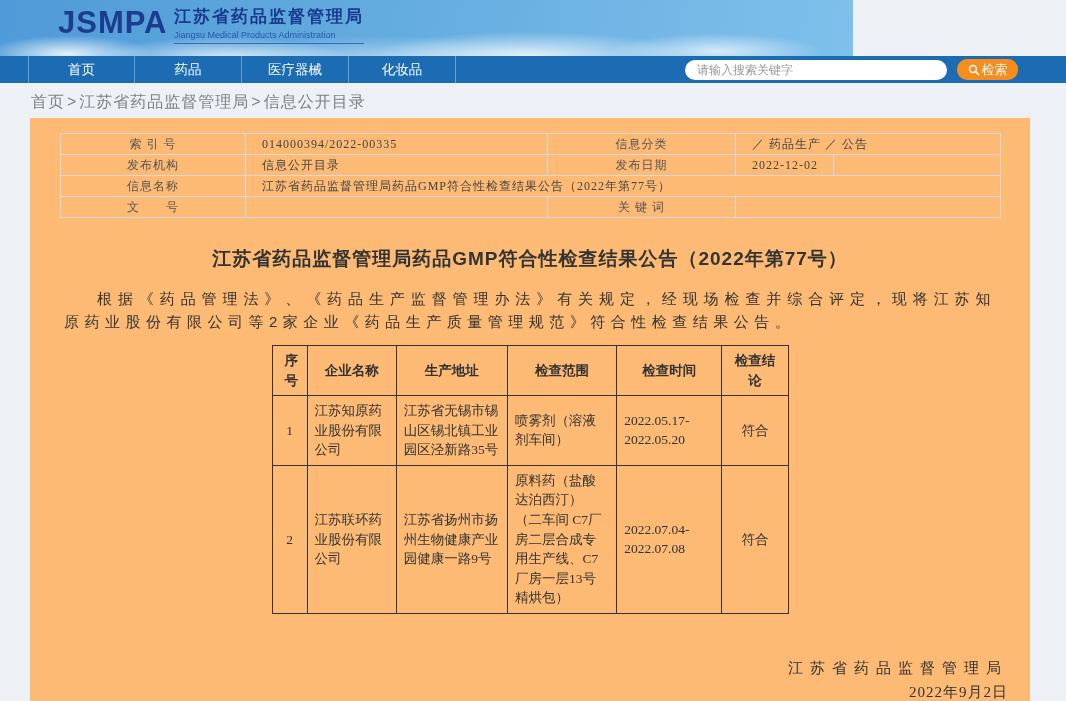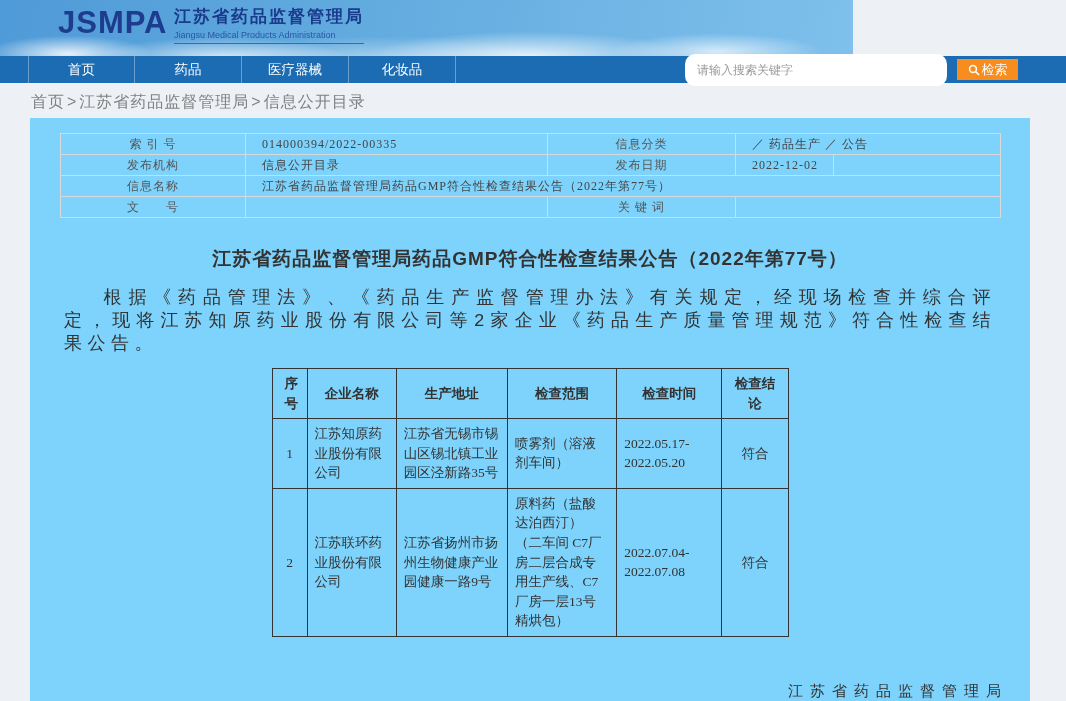--- a/index.html
+++ b/index.html
@@ -41,44 +41,44 @@
     padding-left:28px; padding-right:48px;
   }
   .nav-item {
     width:107px; height:27px; line-height:27px; text-align:center;
     color:#fff; font-size:13.5px; cursor:pointer;
     border-right:1px solid rgba(255,255,255,.35);
   }
   .nav-item:first-child { border-left:1px solid rgba(255,255,255,.35); }
   .nav-spacer { flex:1; }
   .search-input {
-    width:262px; height:32px; border:none; border-radius:10px;
+    width:262px; height:20px; border:none; border-radius:10px;
     padding:0 12px; font-size:12px; color:#3b82f6; outline:none;
     font-family:"Liberation Sans", sans-serif;
   }
   .search-input::placeholder { color:#9a9a9a; }
   .search-btn {
-    margin-left:10px; width:61px; height:21px; border:none; border-radius:0;
+    margin-left:10px; width:61px; height:21px; border:none; border-radius:10px;
     background:#f78c1f; color:#fff; font-size:13px; cursor:pointer;
     display:flex; align-items:center; justify-content:center; gap:2px;
     font-family:"Liberation Sans", sans-serif;
   }
 
   
   .crumbs {
     position:absolute; left:31px; top:92px;
     font-size:16px; color:#808080; letter-spacing:1px;
   }
   .crumbs .link { cursor:pointer; }
   .crumbs .sep { margin:0 2px; }
 
   
   .card {
     position:absolute; left:30px; top:118px; width:1000px; height:583px;
-    background:#7dd3fc;
+    background:#fdba74;
   }
 
   
   table.meta {
     border-collapse:collapse; table-layout:fixed;
     width:940px; margin:15px auto 0 30px;
     font-size:12px; color:#444;
   }
   table.meta td {
     border:1px solid #d9d9d9; height:21px; padding:0;
@@ -87,22 +87,22 @@
   table.meta td.lbl { text-align:center; color:#555; letter-spacing:1px; }
   table.meta td.val { padding-left:16px; letter-spacing:1px;margin-top:37px; }
 
   
   .art-title {
     margin-top:28px; text-align:center;
     font-size:19px; font-weight:bold; color:#333; letter-spacing:1px;
   }
   .art-body {
     margin:15px 34px 0 34px;
-    font-family:Liberation Mono, monospace;
-    font-size:18px; color:#333; line-height:23px;
+    font-family:Liberation Sans, sans-serif;
+    font-size:15px; color:#333; line-height:23px;
     letter-spacing:5.5px; text-align:justify; text-indent:2.2em;
   }
 
   
   table.results {
     border-collapse:collapse; table-layout:fixed;
     width:517px; margin:12px auto 0 auto;
     font-size:13.5px; color:#333; line-height:1.45;
     font-family:"Liberation Serif", serif;
   }

